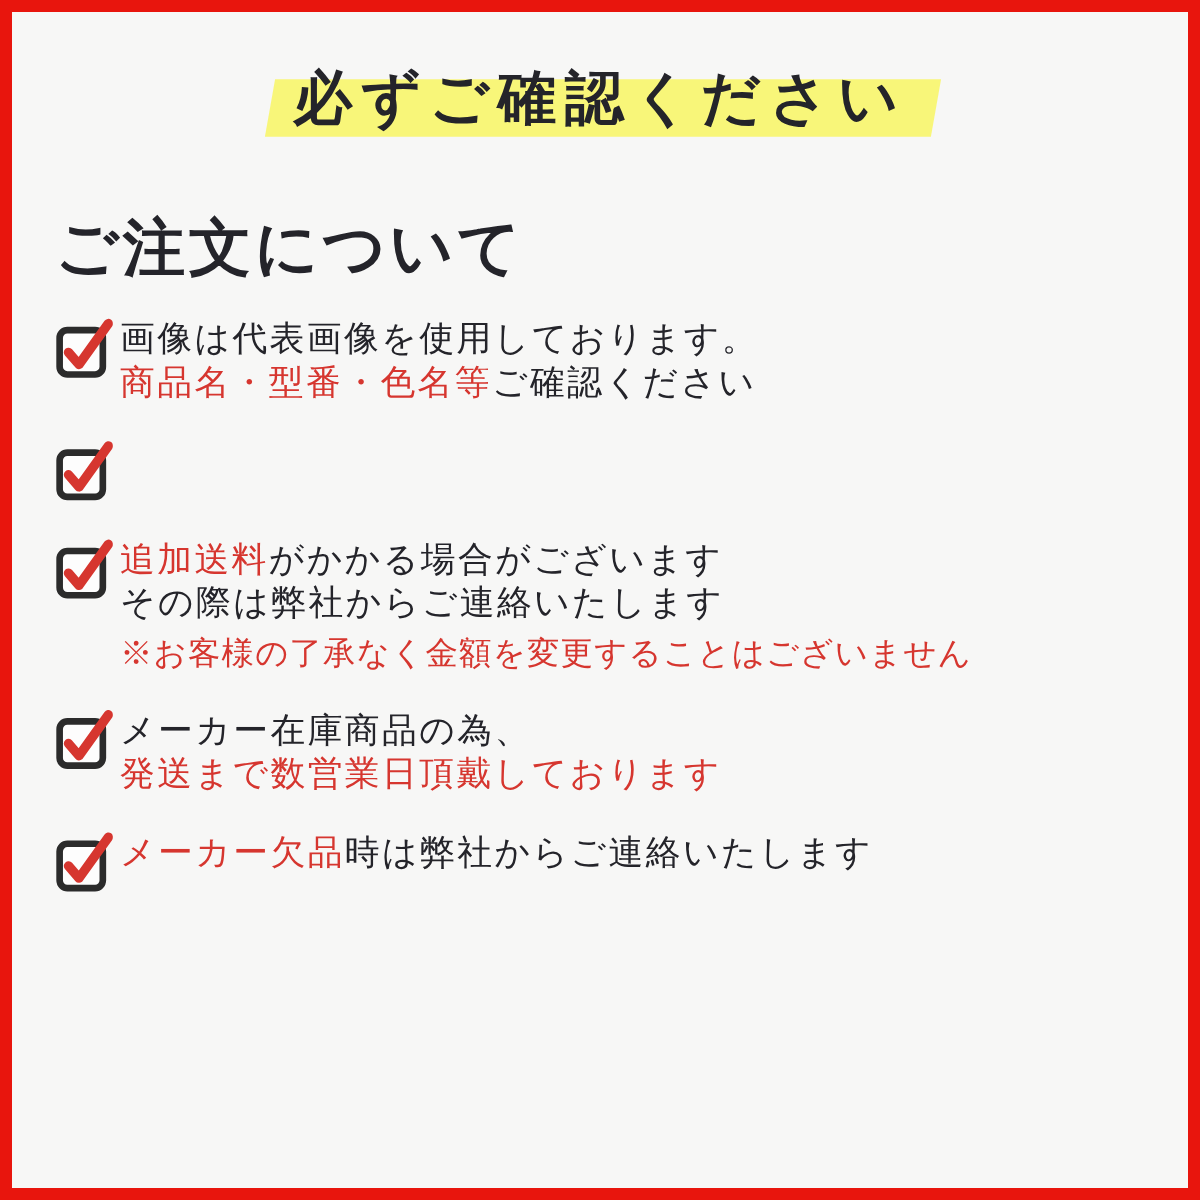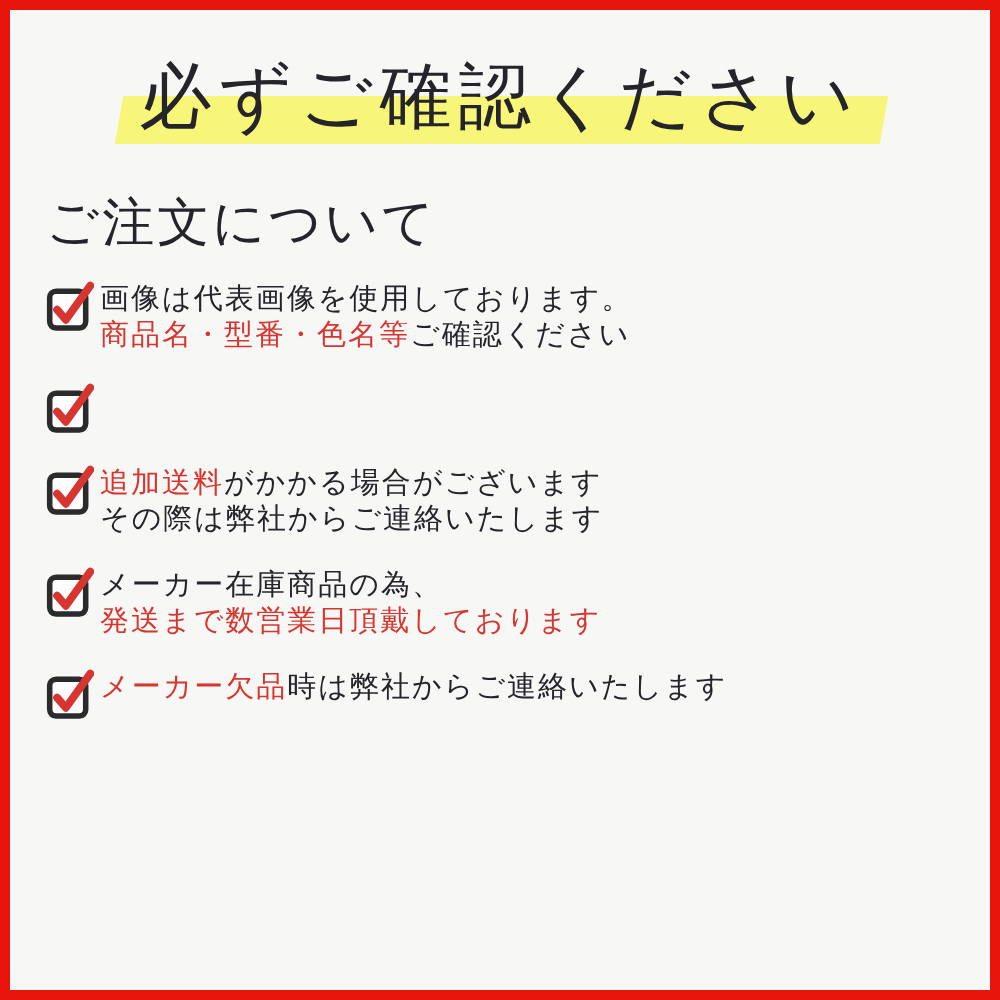--- a/index.html
+++ b/index.html
@@ -33,38 +33,38 @@
     right: -10px;
     bottom: 0px;
     height: 48px;
     background: var(--hl, #f8f679);
     transform: skewX(-10deg);
     z-index: 0;
   }
   .title-text {
     position: relative;
     z-index: 1;
-    font-size: 72px;
-    font-weight: 400;
+    font-size: 49px;
+    font-weight: 700;
     letter-spacing: 7px;
     color: var(--ink, #24242a);
     line-height: 1.3;
     white-space: nowrap;
   }
   
   .content {
     padding: 0 30px 0 36px;
   }
   .section-heading {
     font-size: 52px;
-    font-weight: 400;
+    font-weight: 700;
     letter-spacing: 3px;
     color: var(--ink, #24242a);
     line-height: 1.1;
-    margin-top: 50px;
+    margin-top: 64px;
     margin-bottom: 26px;
     white-space: nowrap;
   }
   .check-item {
     display: flex;
     align-items: flex-start;
     margin-top: 30px;
   }
   .check-item:first-of-type { margin-top: 24px; }
   .cb {
@@ -122,20 +122,21 @@
         </div>
       </div>
       <div class="check-item">
         <svg class="cb" viewBox="0 0 52 58">
           <rect x="4" y="14" width="39" height="40" rx="7" fill="#fdfdfd" stroke="#2b2b2b" stroke-width="6"></rect>
           <path d="M12 34 L21.5 45 L48 8" fill="none" stroke="#d6362f" stroke-width="8.5" stroke-linecap="round" stroke-linejoin="round"></path>
         </svg>
         <div class="item-text">
           <div class="line"><span class="red">追加送料</span><span class="black">がかかる場合がございます</span></div>
           <div class="line"><span class="black">その際は弊社からご連絡いたします</span></div>
+          <div class="line small"><span class="red">※お客様の了承なく金額を変更することはございません</span></div>
         </div>
       </div>
       <div class="check-item">
         <svg class="cb" viewBox="0 0 52 58">
           <rect x="4" y="14" width="39" height="40" rx="7" fill="#fdfdfd" stroke="#2b2b2b" stroke-width="6"></rect>
           <path d="M12 34 L21.5 45 L48 8" fill="none" stroke="#d6362f" stroke-width="8.5" stroke-linecap="round" stroke-linejoin="round"></path>
         </svg>
         <div class="item-text">
           <div class="line"><span class="black">メーカー在庫商品の為、</span></div>
           <div class="line"><span class="red">発送まで数営業日頂戴しております</span></div>

